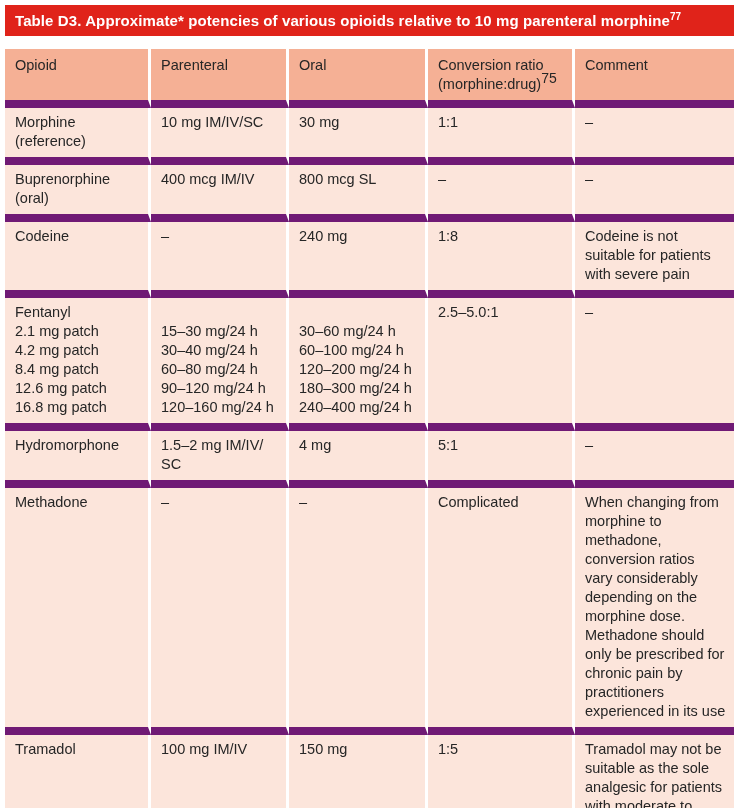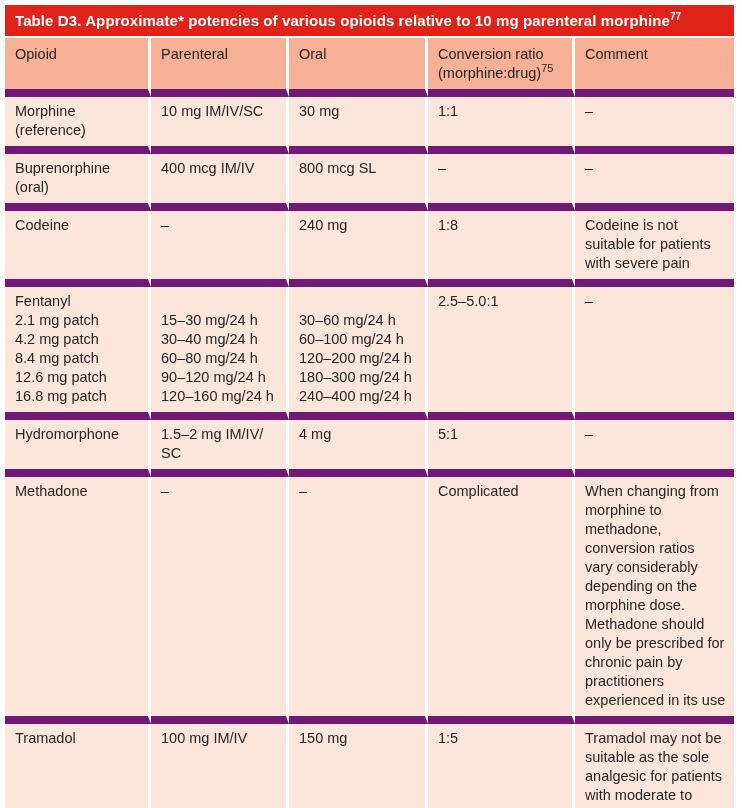--- a/index.html
+++ b/index.html
@@ -21,21 +21,21 @@
     top: 5px;
     width: 729px;
   }
   .title-bar {
     background: var(--title-bar-bg, #e0231a);
     color: var(--title-text, #ffffff);
     font-weight: bold;
     font-size: 15px;
     line-height: 17px;
     padding: 7px 10px 7px 10px;
-    margin-bottom: 2px;
+    margin-bottom: 13px;
     letter-spacing: 0.1px;
   }
   .title-bar sup {
     font-size: 10px;
     line-height: 0;
     vertical-align: super;
   }
   table.grid {
     width: 100%;
     table-layout: fixed;
@@ -57,21 +57,21 @@
     word-wrap: break-word;
   }
   table.grid tr > *:last-child { border-right: 0; }
   table.grid tbody tr:last-child > * { border-bottom: 0; }
   table.grid thead th {
     background: var(--header-bg, #f5b095);
     padding-top: 7px;
     height: 37px;
   }
   table.grid thead th sup {
-    font-size: 11px;
+    font-size: 14px;
     line-height: 0;
     vertical-align: super;
   }
   table.grid tbody td {
     background: var(--row-bg, #fce5db);
   }
 </style>
 </head>
 <body>
 

